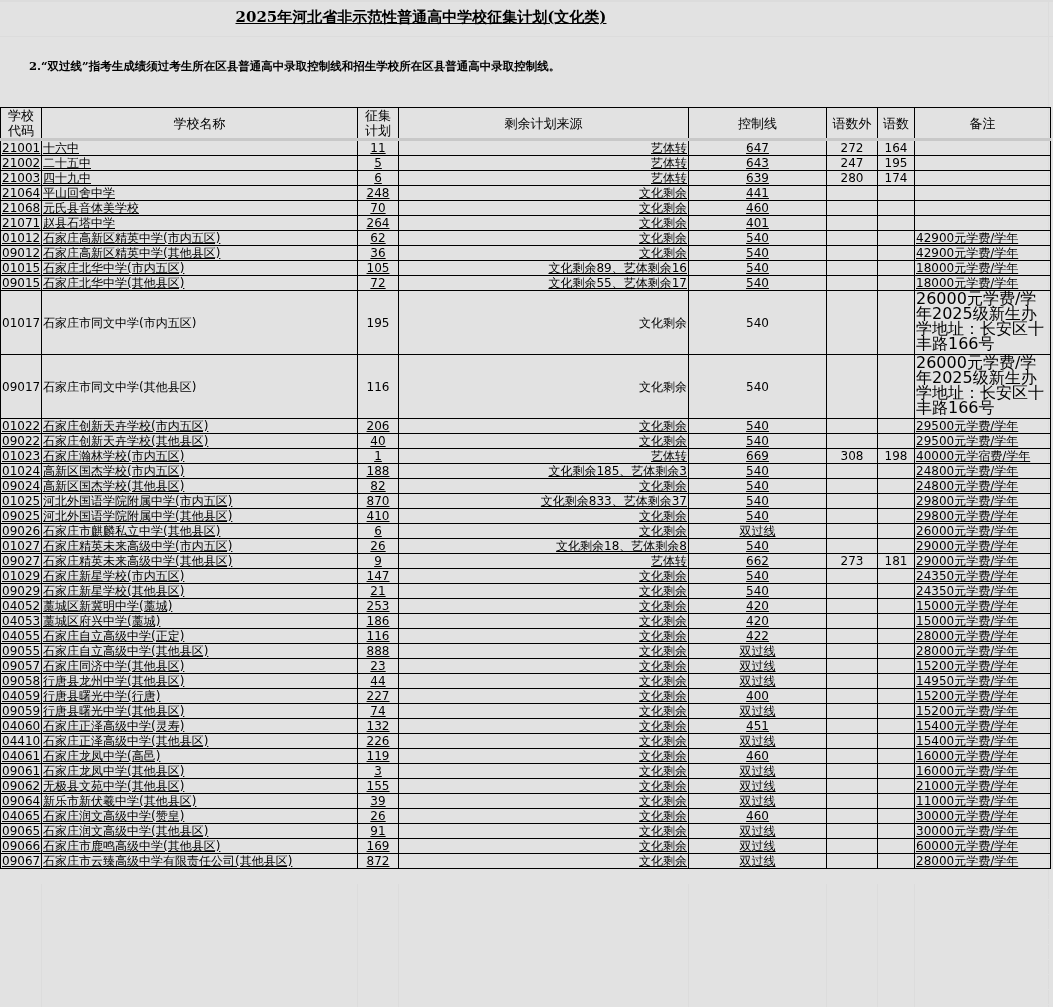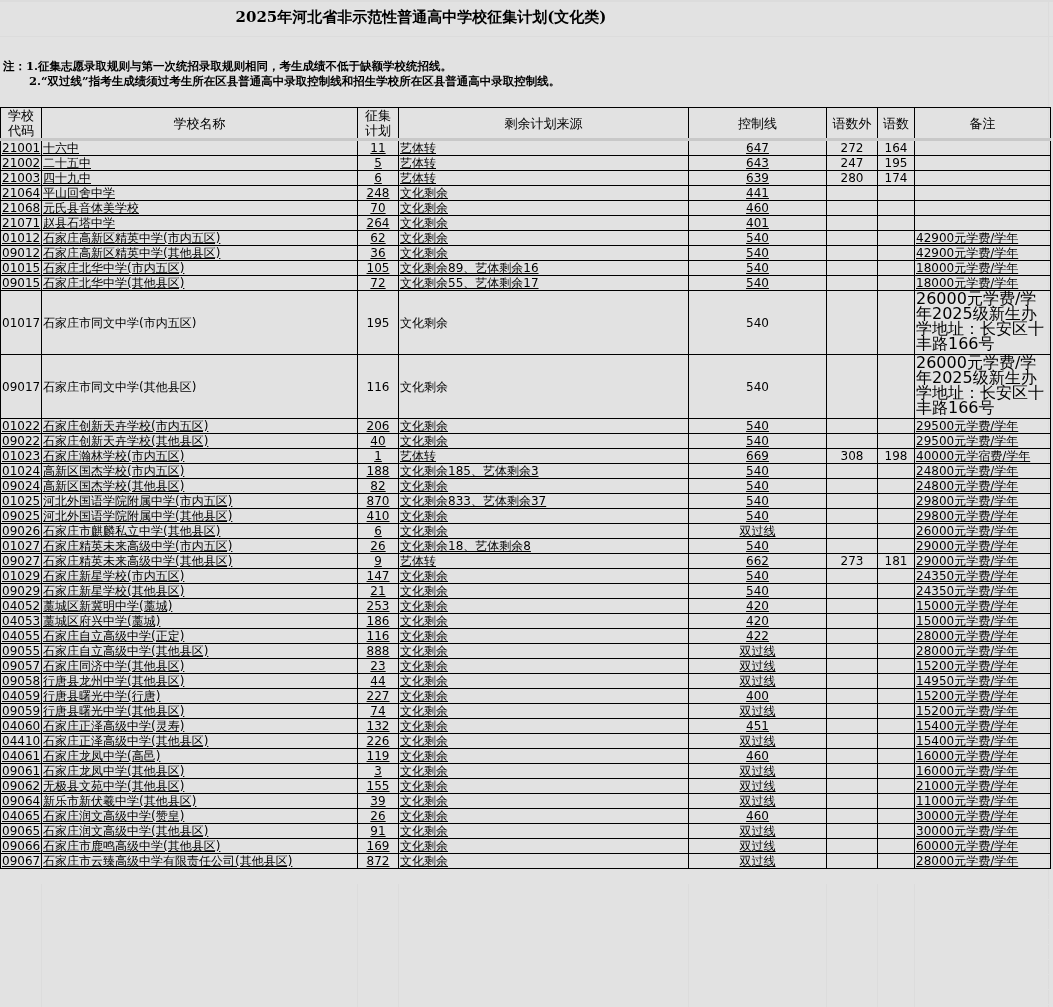--- a/index.html
+++ b/index.html
@@ -13,20 +13,21 @@
     position: absolute; left: 0; top: 0; width: 1053px; height: 1007px;
     background-image:
       linear-gradient(to bottom, #e2e2e2 1px, transparent 1px);
     background-size: 100% 1px;
   }
   .sheet-line { position: absolute; background: #dcdcdc; }
   .title {
     position: absolute; left: 0; top: 8px; width: 842px; height: 22px;
     text-align: center; font-size: 15px; font-weight: bold;
     font-family: "DejaVu Serif", "Liberation Serif", serif;
+    text-decoration: underline;
   }
   .notes {
     position: absolute; left: 3px; top: 59px; font-size: 11.5px; font-weight: bold; line-height: 15px;
     font-family: "DejaVu Serif", "Liberation Serif", serif;
   }
   .notes .n2 { padding-left: 26px; }
   table.plan {
     position: absolute; left: 0; top: 107px;
     border-collapse: collapse; table-layout: fixed;
     width: 1050px;
@@ -36,40 +37,39 @@
     font-size: 12px; line-height: 14px; height: 14px;
     white-space: nowrap; overflow: hidden; font-weight: normal;
   }
   table.plan thead th {
     height: 30px; font-size: 13px; line-height: 15px; text-align: center;
     border-bottom: 3px solid #c8c8c8; white-space: normal;
   }
   td.l { text-align: left; text-decoration: underline; }
   td.code { text-align: left; text-decoration: underline; font-size: 11.5px; }
   td.num { text-align: center; text-decoration: underline; }
-  td.src { text-align: left; text-decoration: underline; }
+  td.src { text-align: right; text-decoration: underline; }
   td.ctl { text-align: center; text-decoration: underline; }
   td.sm { text-align: center; font-size: 10.5px; }
   td.note { text-align: left; text-decoration: underline; }
   tr.tall td { height: 63px; text-decoration: none; vertical-align: middle; }
   tr.tall td.note { white-space: normal; line-height: 15px; font-size: 16px; vertical-align: top; }
   .empty-row { position: absolute; left: 0; width: 1053px; height: 1px; background: #e2e2e2; }
 </style>
 </head>
 <body>
 
 <div class="grid-bg"></div>
 <div class="sheet-line" style="left:0;top:0;width:1053px;height:2px;"></div>
 <div class="sheet-line" style="left:0;top:36px;width:1053px;height:1px;"></div>
 <div class="sheet-line" style="left:1048px;top:0;width:1px;height:1007px;"></div>
 
 <div class="title">2025年河北省非示范性普通高中学校征集计划(文化类)</div>
 
 <div class="notes">
-  <div>注：1.征集志愿录取规则与第一次统招录取规则相同，考生成绩不低于缺额学校统招线。</div>
   <div class="n2">2.“双过线”指考生成绩须过考生所在区县普通高中录取控制线和招生学校所在区县普通高中录取控制线。</div>
 </div>
 
 <table class="plan">
   <colgroup>
     <col style="width:41px">
     <col style="width:316px">
     <col style="width:41px">
     <col style="width:290px">
     <col style="width:138px">

